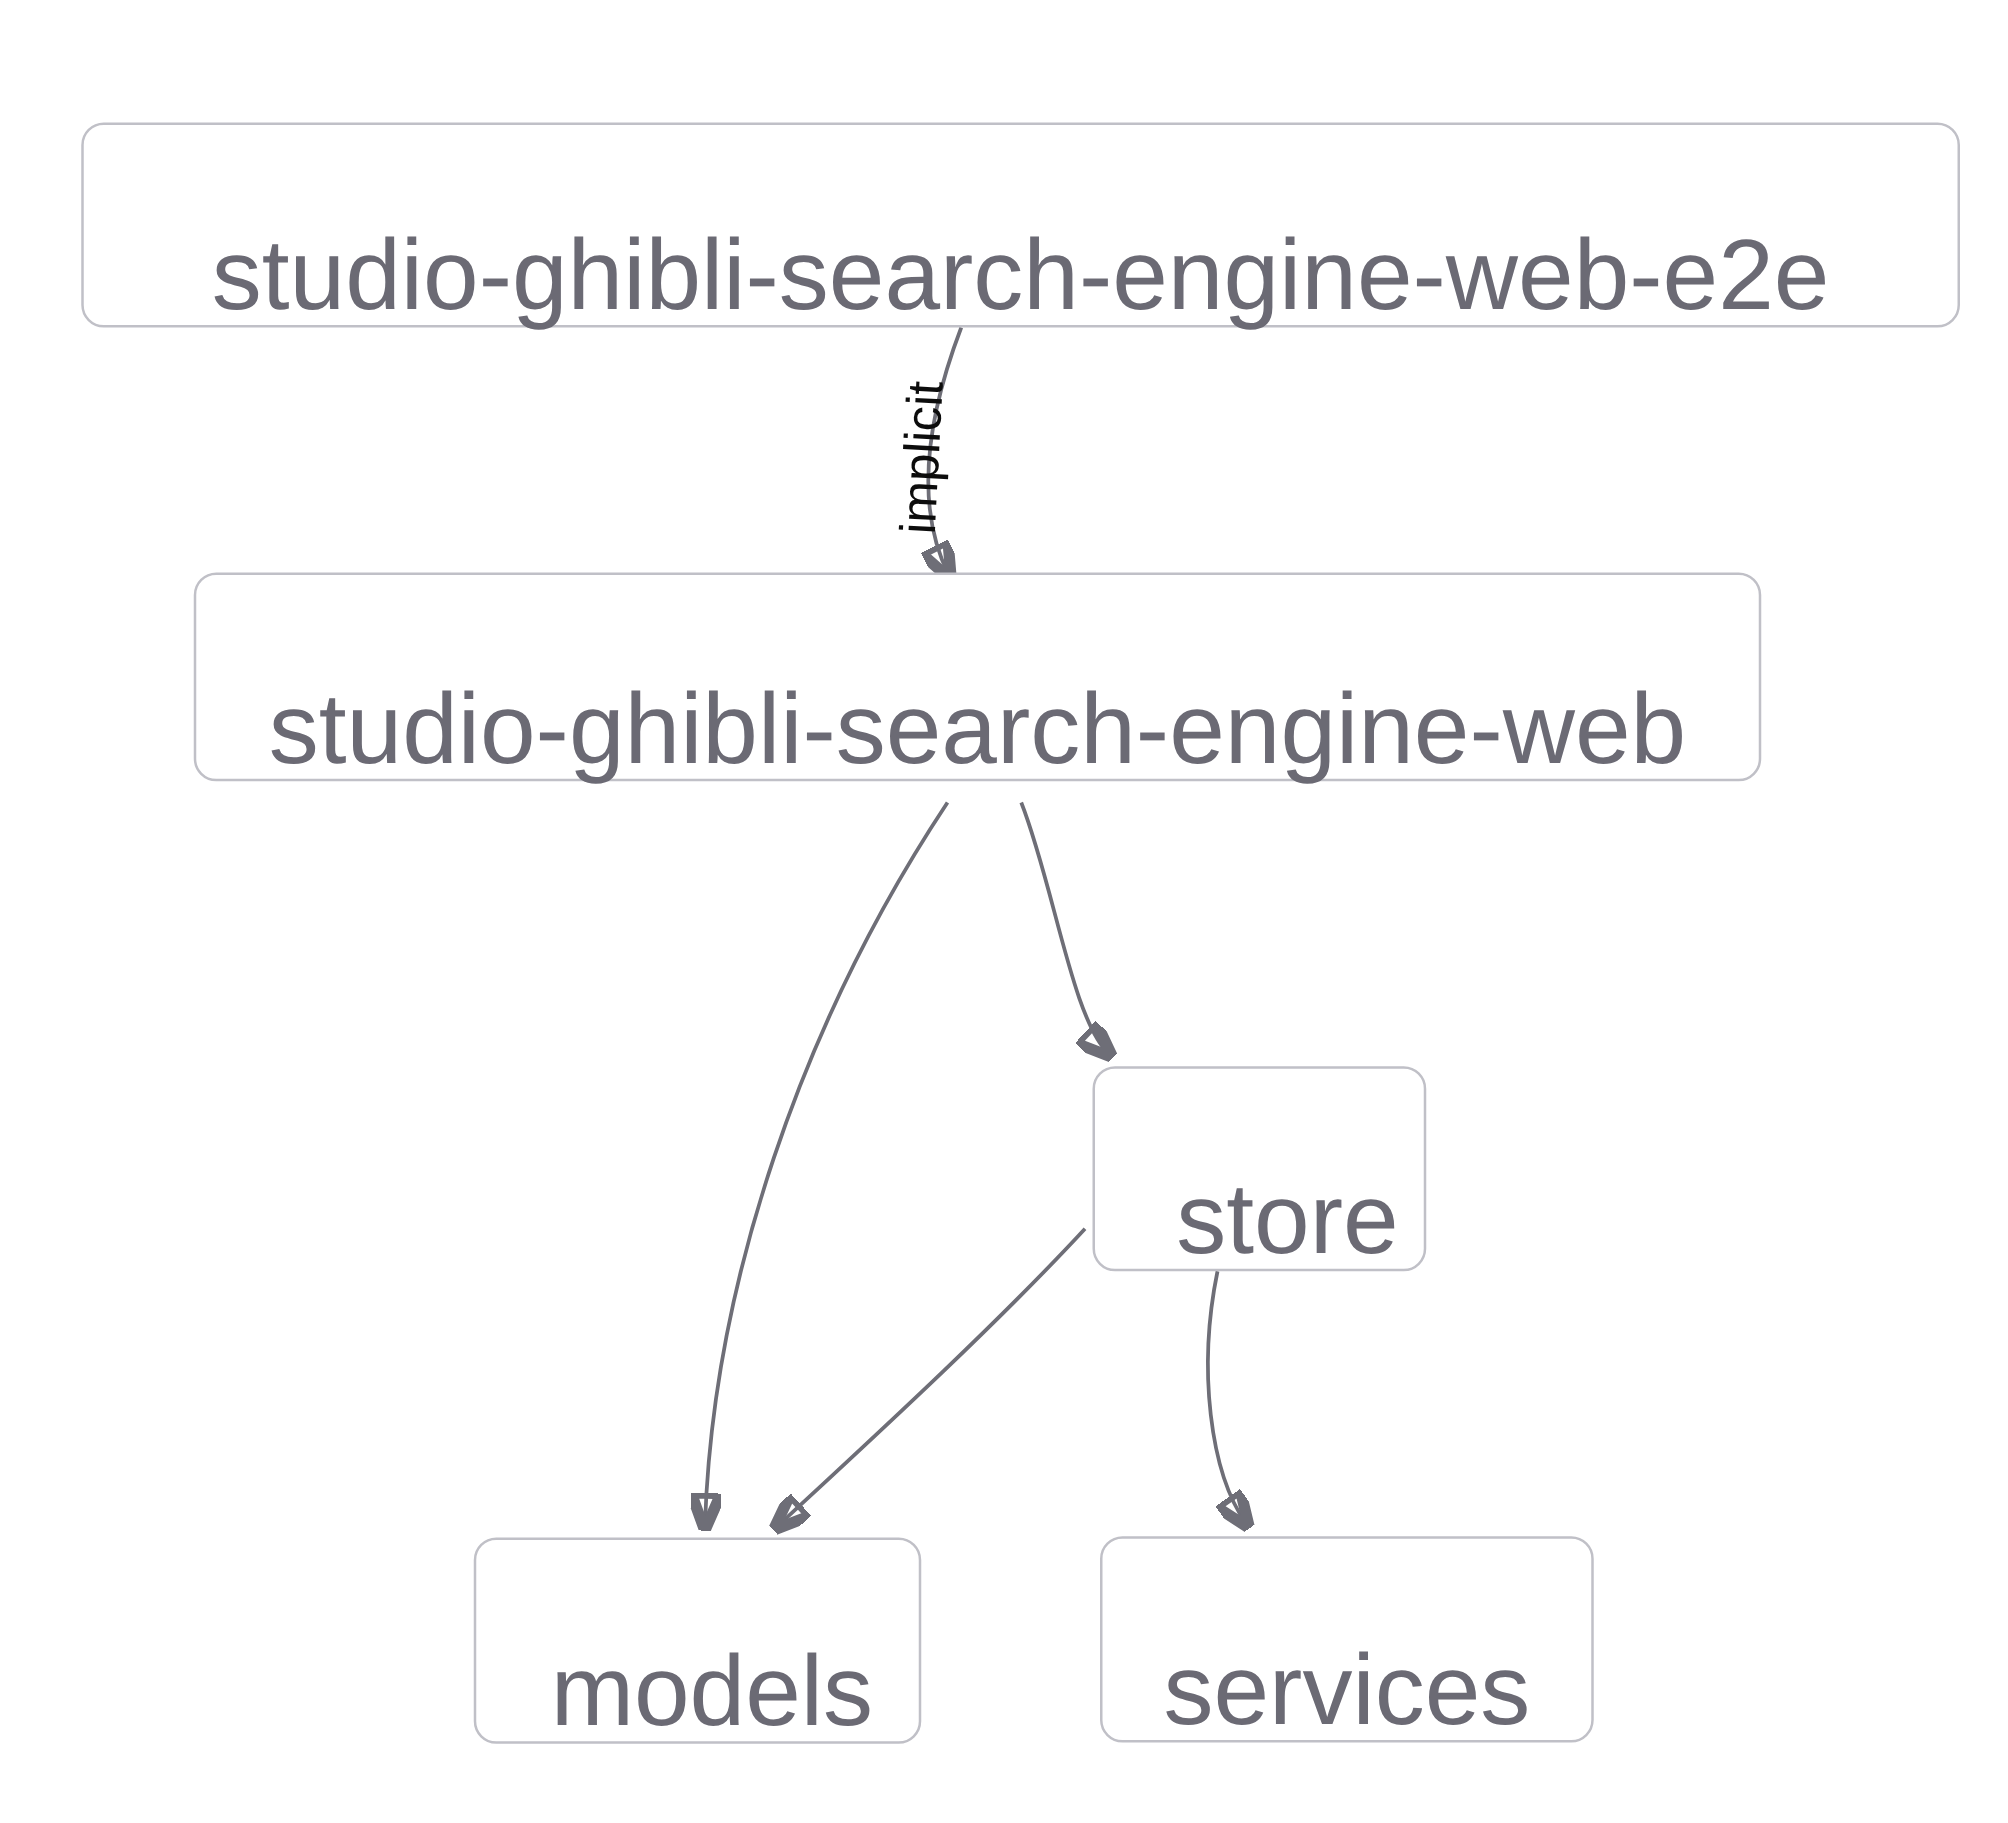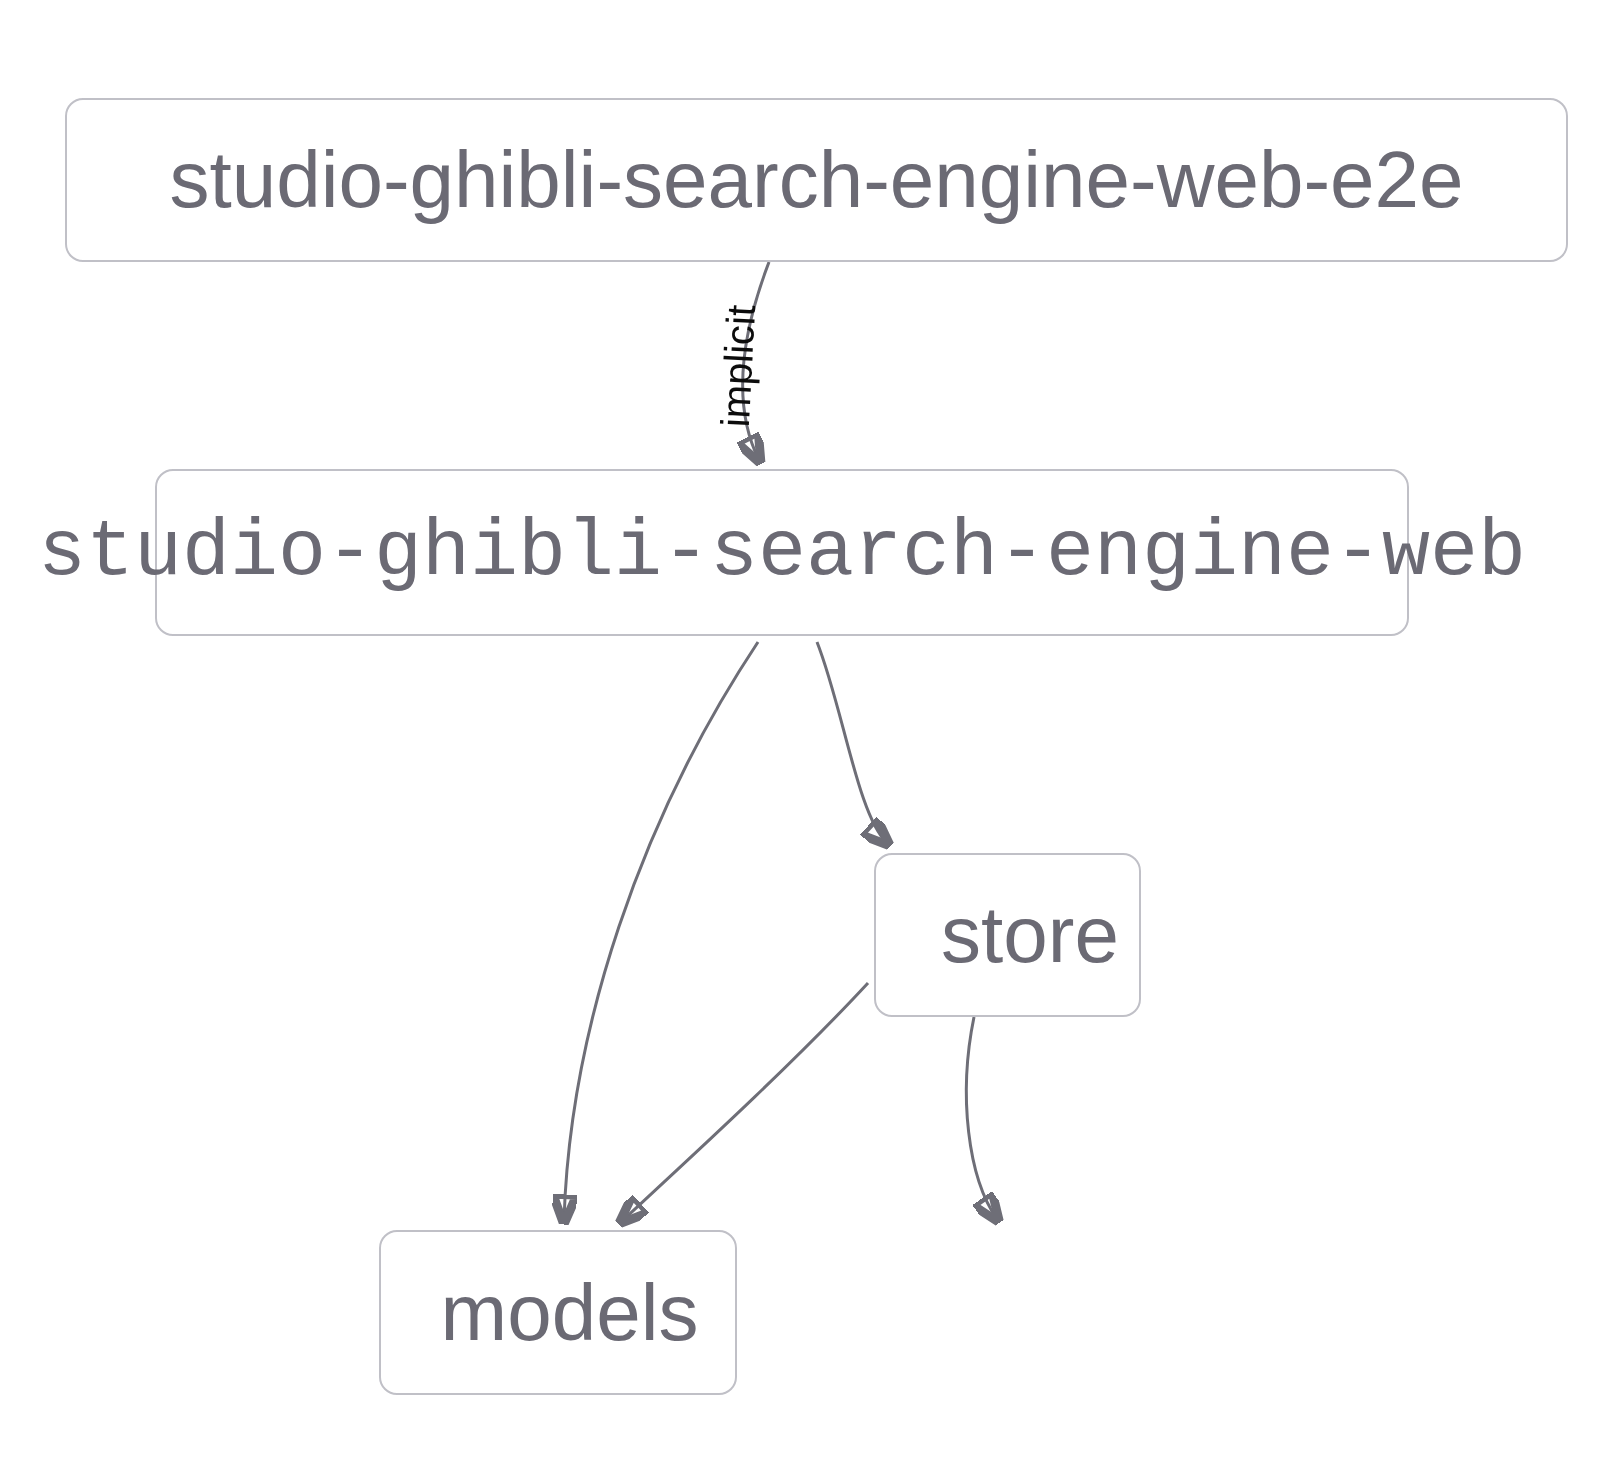--- a/index.html
+++ b/index.html
@@ -27,21 +27,21 @@
     stroke: #6e6e77;
     stroke-width: 3;
   }
   .node {
     position: absolute;
     box-sizing: border-box;
     background: #ffffff;
     border: 2px solid #c0c0c7;
     border-radius: 18px;
     display: flex;
-    align-items: center;
+    align-items: flex-end;
     justify-content: center;
     color: #6b6a74;
     font-size: 80px;
     line-height: 1;
     white-space: nowrap;
     cursor: pointer;
   }
   .edge-label {
     position: absolute;
     transform: translate(-50%, -50%) rotate(-87deg);
@@ -72,28 +72,31 @@
 
     <path d="M 868 983 C 795 1062 690 1158 622 1221" marker-end="url(#arrowhead)"></path>
 
     <path d="M 974 1017 C 958 1095 968 1178 997 1219" marker-end="url(#arrowhead)"></path>
   </svg>
 
   <div class="node" style="left:65px; top:98px; width:1503px; height:164px;">
     <span>studio-ghibli-search-engine-web-e2e</span>
   </div>
 
-  <div class="node" style="left:155px; top:469px; width:1254px; height:167px;font-family:Liberation Mono, monospace;">
+  <div class="node" style="left:155px; top:458px; width:1254px; height:167px;">
     <span>studio-ghibli-search-engine-web</span>
   </div>
 
   <div class="node" style="left:874px; top:853px; width:267px; height:164px;padding-left:45px;">
     <span>store</span>
   </div>
 
   <div class="node" style="left:379px; top:1230px; width:358px; height:165px;padding-left:23px;">
     <span>models</span>
   </div>
 
+  <div class="node" style="left:880px; top:1229px; width:395px; height:165px;">
+    <span>services</span>
+  </div>
 
   <div class="edge-label" style="left:738px; top:366px;">implicit</div>
 
 </div>
 
 </body></html>

